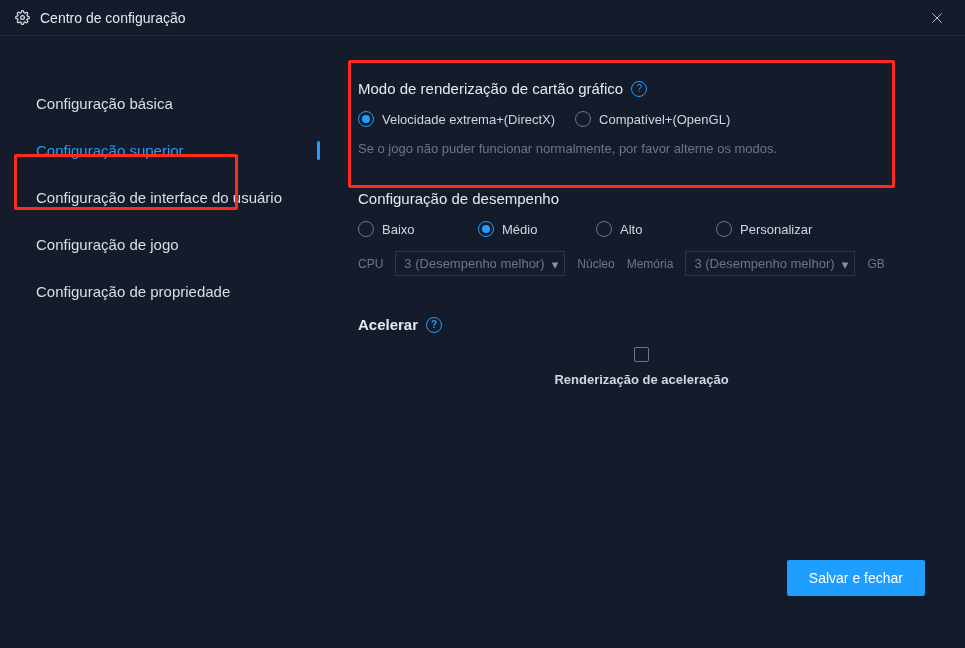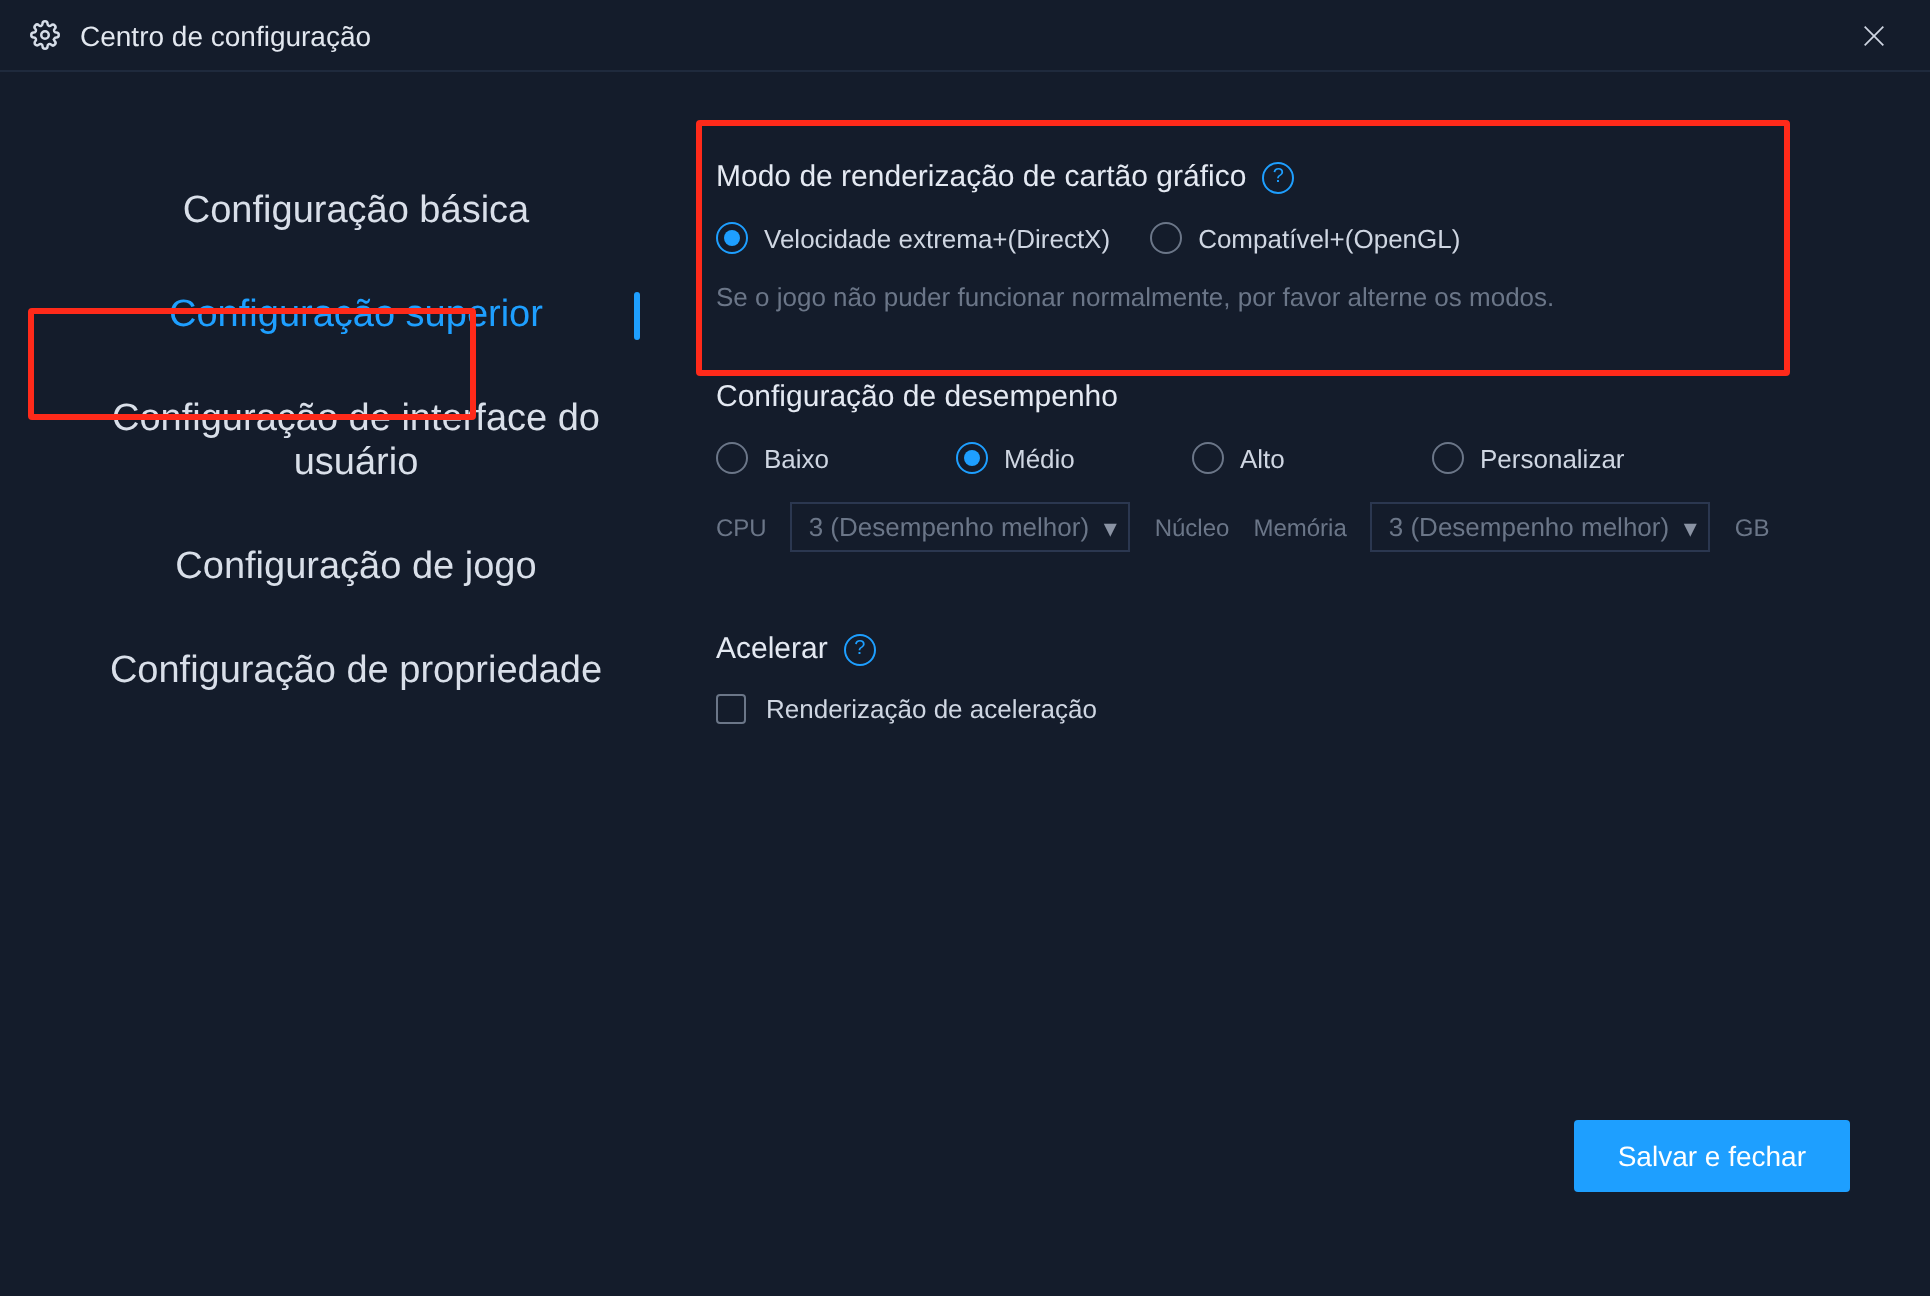--- a/index.html
+++ b/index.html
@@ -42,25 +42,24 @@
     display: flex;
     height: calc(100% - 36px);
   }
   .sidebar {
     width: 320px;
     padding-top: 44px;
     position: relative;
   }
   .nav-item {
     padding: 15px 0 15px 36px;
-    font-size: 19px;
+    font-size: 15px;
     color: #d9dfe9;
     cursor: pointer;
     position: relative;
-    text-align: center;
   }
   .nav-item.active {
     color: #1e9fff;
   }
   .nav-item.active::after {
     content: "";
     position: absolute;
     right: 0;
     top: 14px;
     bottom: 14px;
@@ -181,20 +180,21 @@
     transform: translateY(-50%);
     color: #8a93a4;
   }
   .checkbox-row {
     display: flex;
     align-items: center;
     gap: 10px;
     font-size: 13px;
     color: #cfd6e2;
     cursor: pointer;
+    flex-direction: column;
   }
   .checkbox {
     width: 15px; height: 15px;
     border: 1.5px solid #6b7688;
     border-radius: 2px;
     flex-shrink: 0;
   }
   .save-btn {
     position: absolute;
     right: 40px;
@@ -290,21 +290,21 @@
         <span class="perf-label">Núcleo</span>
         <span class="perf-label">Memória</span>
         <div class="dropdown">
           <span>3 (Desempenho melhor)</span>
           <span class="caret">▾</span>
         </div>
         <span class="perf-label">GB</span>
       </div>
     </div>
 
-    <div class="section" style="margin-top:40px;">
+    <div class="section" style="margin-top:40px;font-weight:bold;">
       <div class="section-title">
         <span>Acelerar</span>
         <span class="help-icon">?</span>
       </div>
       <div class="checkbox-row">
         <span class="checkbox"></span>
         <span>Renderização de aceleração</span>
       </div>
     </div>
 

